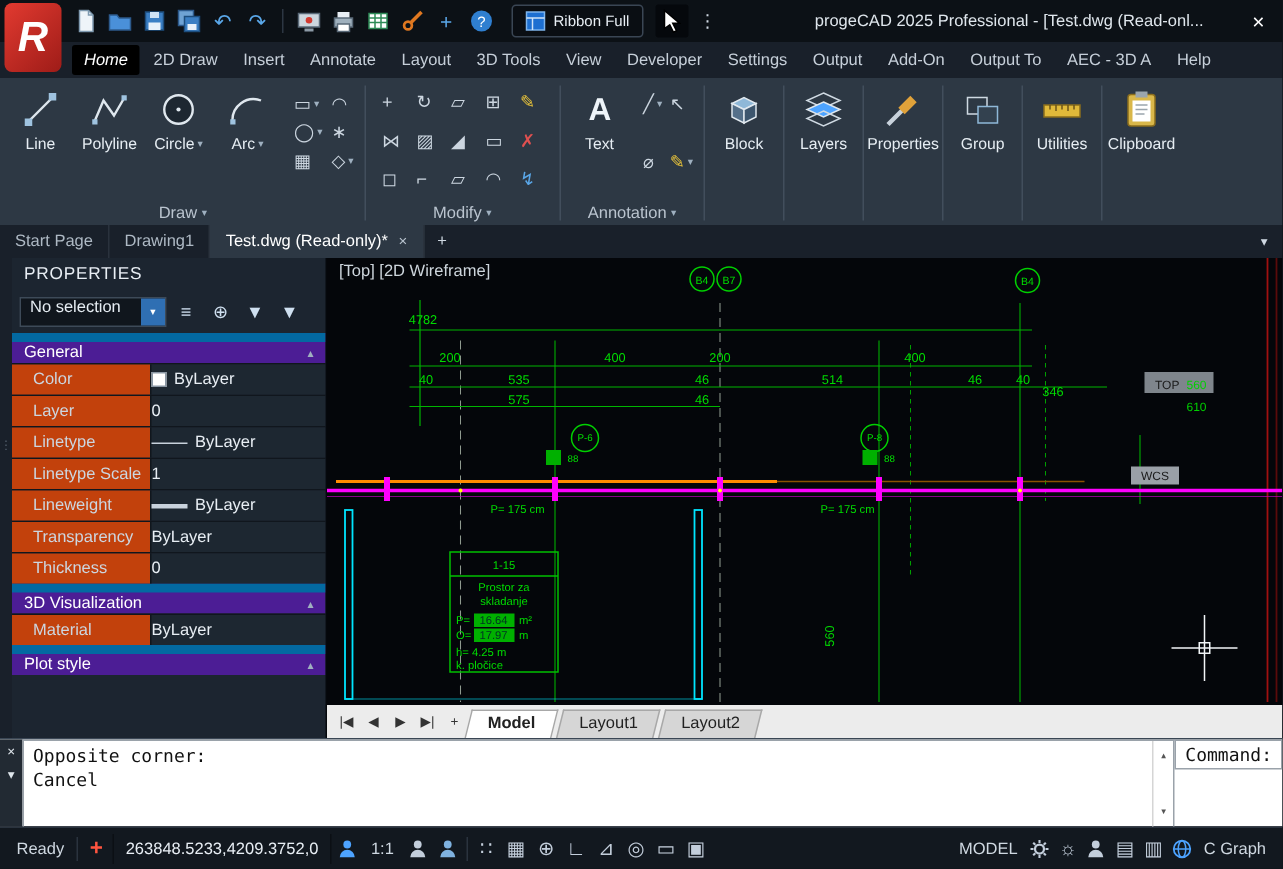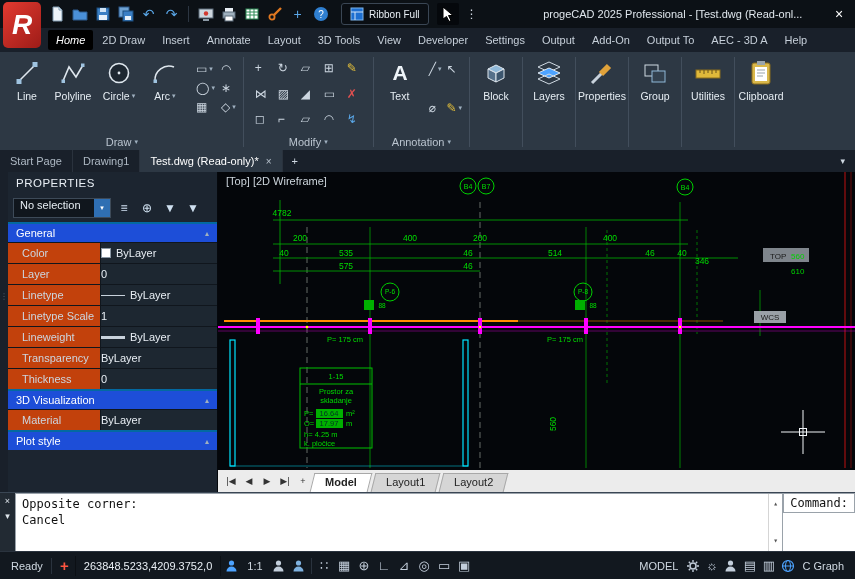--- a/index.html
+++ b/index.html
@@ -56,21 +56,21 @@
   
   .main { display:flex; height:320px; }
   .edge { width:8px; background:#19202a; display:flex; flex-direction:column; align-items:center; padding-top:120px; color:#55616e; font-size:8px; }
   .props { width:210px; background:#1c2530; display:flex; flex-direction:column; border-right:1px solid #05080c; }
   .pheader { height:22px; display:flex; align-items:center; padding-left:8px; font-size:11.5px; letter-spacing:.5px; color:#e8eef4; }
   .ptoolbar { height:28px; display:flex; align-items:center; gap:3px; padding:0 5px; }
   .pselect { width:98px; height:20px; background:#10161d; border:1px solid #3d4document; border:1px solid #3d4a58; display:flex; align-items:flex-start; font-size:11px; color:#e6edf3; padding-left:6px; }
   .pselect .dd { margin-left:auto; width:16px; height:18px; background:#2f6fb3; display:flex; align-items:center; justify-content:center; color:#fff; font-size:7px; }
   .picon { width:20px; height:20px; display:flex; align-items:center; justify-content:center; font-size:12px; color:#cfe0f0; }
   .pgrid { flex:1; overflow:hidden; font-size:11px; }
-  .psec { height:20px; background:#1d4ed8; color:#fff; display:flex; align-items:center; padding:0 8px; border-top:2px solid #0369a1; }
+  .psec { height:20px; background:#4c1d95; color:#fff; display:flex; align-items:center; padding:0 8px; border-top:6px solid #0369a1; }
   .psec .up { margin-left:auto; font-size:8px; color:#9fb0c0; }
   .prow { display:grid; grid-template-columns:92px 1fr; height:21px; border-top:1px solid #10161d; }
   .plbl { background:#c2410c; color:#ccd6e0; display:flex; align-items:center; padding-left:14px; }
   .pval { background:#1d2731; color:#e8eef4; display:flex; align-items:center; padding-left:0; gap:5px; border-left:1px solid #10161d; }
   .swatch { width:10px; height:10px; background:#fff; border:1px solid #8a97a4; }
   .lsample { width:24px; border-top:1px solid #c8d2dc; } .lsample.thick { border-top-width:3px; }
 
   
   .canvas { flex:1; position:relative; background:#04060a; overflow:hidden; }
   .vplabel { position:absolute; left:8px; top:3px; font-size:11px; color:#cdd5dc; z-index:3; }

